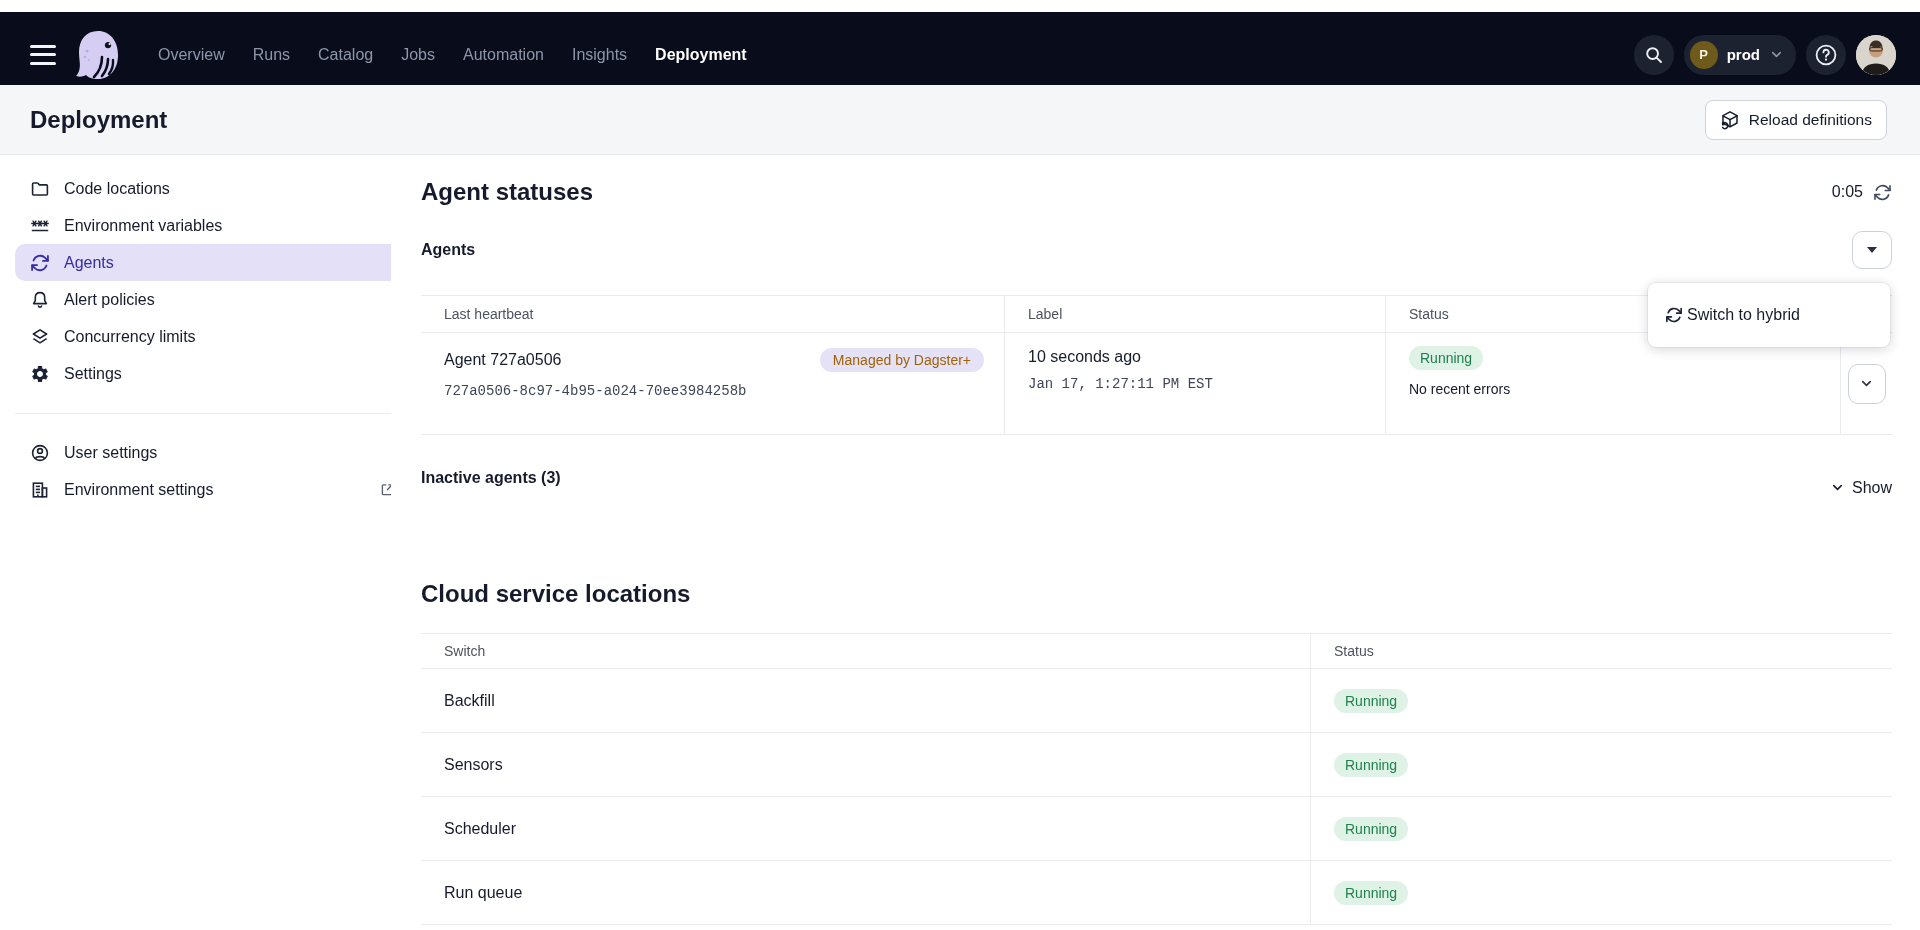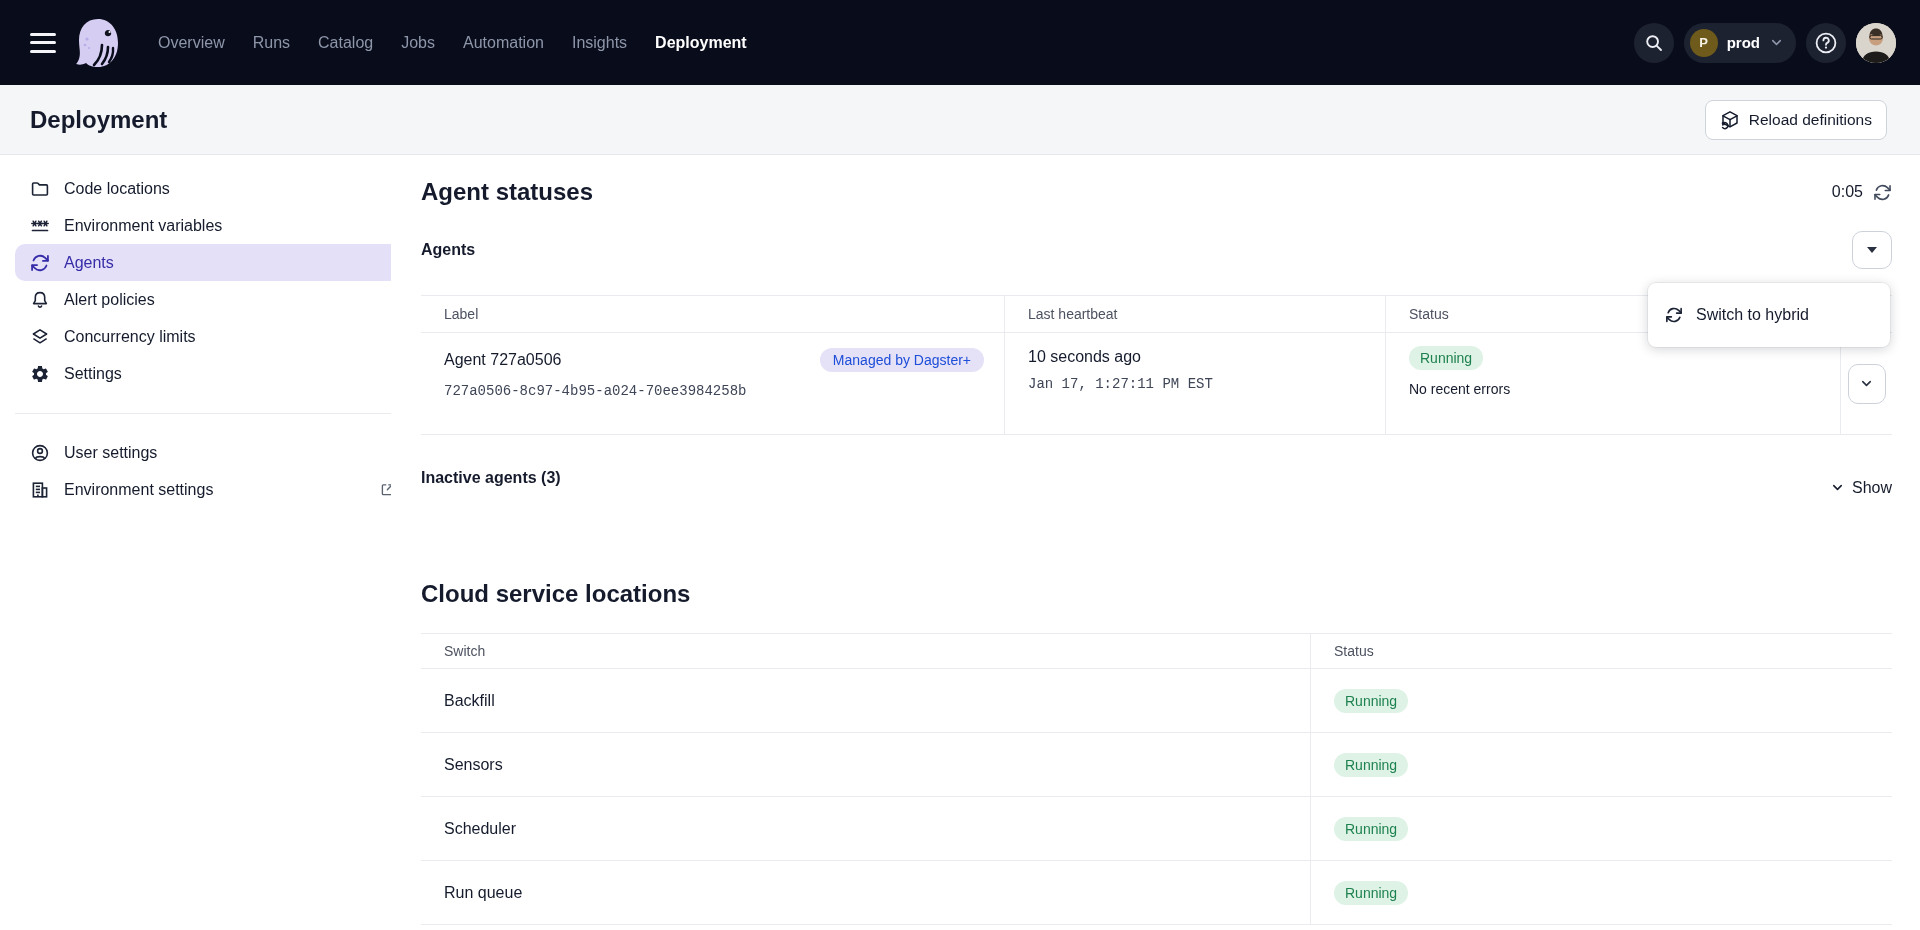--- a/index.html
+++ b/index.html
@@ -5,21 +5,21 @@
   * { box-sizing: border-box; margin: 0; padding: 0; }
   html,body { width:1920px; height:930px; }
   body {
     font-family: "Liberation Sans", sans-serif;
     background:#ffffff; color:#151B2C; position:relative; overflow:hidden;
   }
   svg { display:block; }
 
   
   .navbar {
-    position:absolute; top:0; left:0; width:1920px; height:85px;
+    position:absolute; top:12px; left:0; width:1920px; height:85px;
     background:#090C1A; display:flex; align-items:center; padding:0 24px 0 30px;
   }
   .hamburger { width:26px; height:20px; display:flex; flex-direction:column; justify-content:space-between; cursor:pointer; background:none; border:none; }
   .hamburger span { height:3px; background:#F4F5F8; border-radius:2px; }
   .logo { margin-left:16px; width:52px; height:52px; flex:none; }
   .nav-links { display:flex; list-style:none; margin-left:34px; gap:28px; align-items:center; }
   .nav-links li { font-size:16px; color:#8E96AA; cursor:pointer; white-space:nowrap; }
   .nav-links li.active { color:#FFFFFF; font-weight:700; }
   .nav-right { margin-left:auto; display:flex; align-items:center; gap:10px; }
   .circle-btn {
@@ -92,21 +92,21 @@
   .t-head > div { padding-left:23px; font-size:14px; color:#4D5260; height:100%; display:flex; align-items:center; }
   .col-line { border-right:1px solid #E9EBEE; }
   .agent-trow {
     height:102px; border-bottom:1px solid #E9EBEE;
     display:grid; grid-template-columns:584px 381px 455px 1fr;
   }
   .cell-label { padding:15px 20px 0 23px; }
   .cell-label-top { display:flex; align-items:center; justify-content:space-between; }
   .agent-name { font-size:16px; font-weight:400; color:#151B2C; }
   .badge-purple {
-    background:#E5E1F7; color:#1d4ed8; font-size:14px; padding:4px 13px; border-radius:14px; white-space:nowrap;
+    background:#E5E1F7; color:#a16207; font-size:14px; padding:4px 13px; border-radius:14px; white-space:nowrap;
   }
   .mono { font-family:"Liberation Mono", monospace; font-size:14px; color:#3E4556; }
   .cell-label .mono { margin-top:11px; }
   .cell-hb { padding:15px 0 0 23px; }
   .hb-rel { font-size:16px; color:#151B2C; }
   .cell-hb .mono { margin-top:10px; }
   .cell-status { padding:13px 0 0 23px; }
   .pill-green {
     display:inline-block; background:#DEF3E5; color:#1E8150; font-size:14px;
     padding:4px 11px; border-radius:13px;
@@ -135,21 +135,21 @@
   .ct-row .daemon { padding-left:23px; font-size:16px; color:#151B2C; height:100%; display:flex; align-items:center; border-right:1px solid #E9EBEE; }
   .ct-row .cstatus { padding-left:23px; }
 
   
   .dropdown-menu {
     position:absolute; top:128px; right:30px; width:242px; height:64px;
     background:#fff; border-radius:8px;
     box-shadow:0 2px 12px rgba(13,18,35,.18), 0 0 0 1px rgba(13,18,35,.05);
     display:flex; align-items:center; z-index:10;
   }
-  .menu-item { display:flex; align-items:center; gap:13px; padding-left:17px; width:100%; cursor:pointer; font-size:16px; color:#151B2C; }
+  .menu-item { display:flex; align-items:center; gap:4px; padding-left:17px; width:100%; cursor:pointer; font-size:16px; color:#151B2C; }
   .menu-item .m-icon { color:#1C2335; }
 </style>
 </head>
 <body>
 
 <header class="navbar">
   <button class="hamburger">
       <span></span>
       <span></span>
       <span></span>
@@ -332,22 +332,22 @@
 
   <div class="agents-row">
     <h3 class="h3">Agents</h3>
     <button class="caret-btn">
       <span class="caret-down"></span>
     </button>
   </div>
 
   <div class="agents-table">
     <div class="t-head">
+      <div class="col-line">Last heartbeat</div>
       <div class="col-line">Label</div>
-      <div class="col-line">Last heartbeat</div>
       <div class="col-line">Status</div>
       <div></div>
     </div>
     <div class="agent-trow">
       <div class="cell-label col-line">
         <div class="cell-label-top">
           <span class="agent-name">Agent 727a0506</span>
           <span class="badge-purple">Managed by Dagster+</span>
         </div>
         <div class="mono">727a0506-8c97-4b95-a024-70ee3984258b</div>

